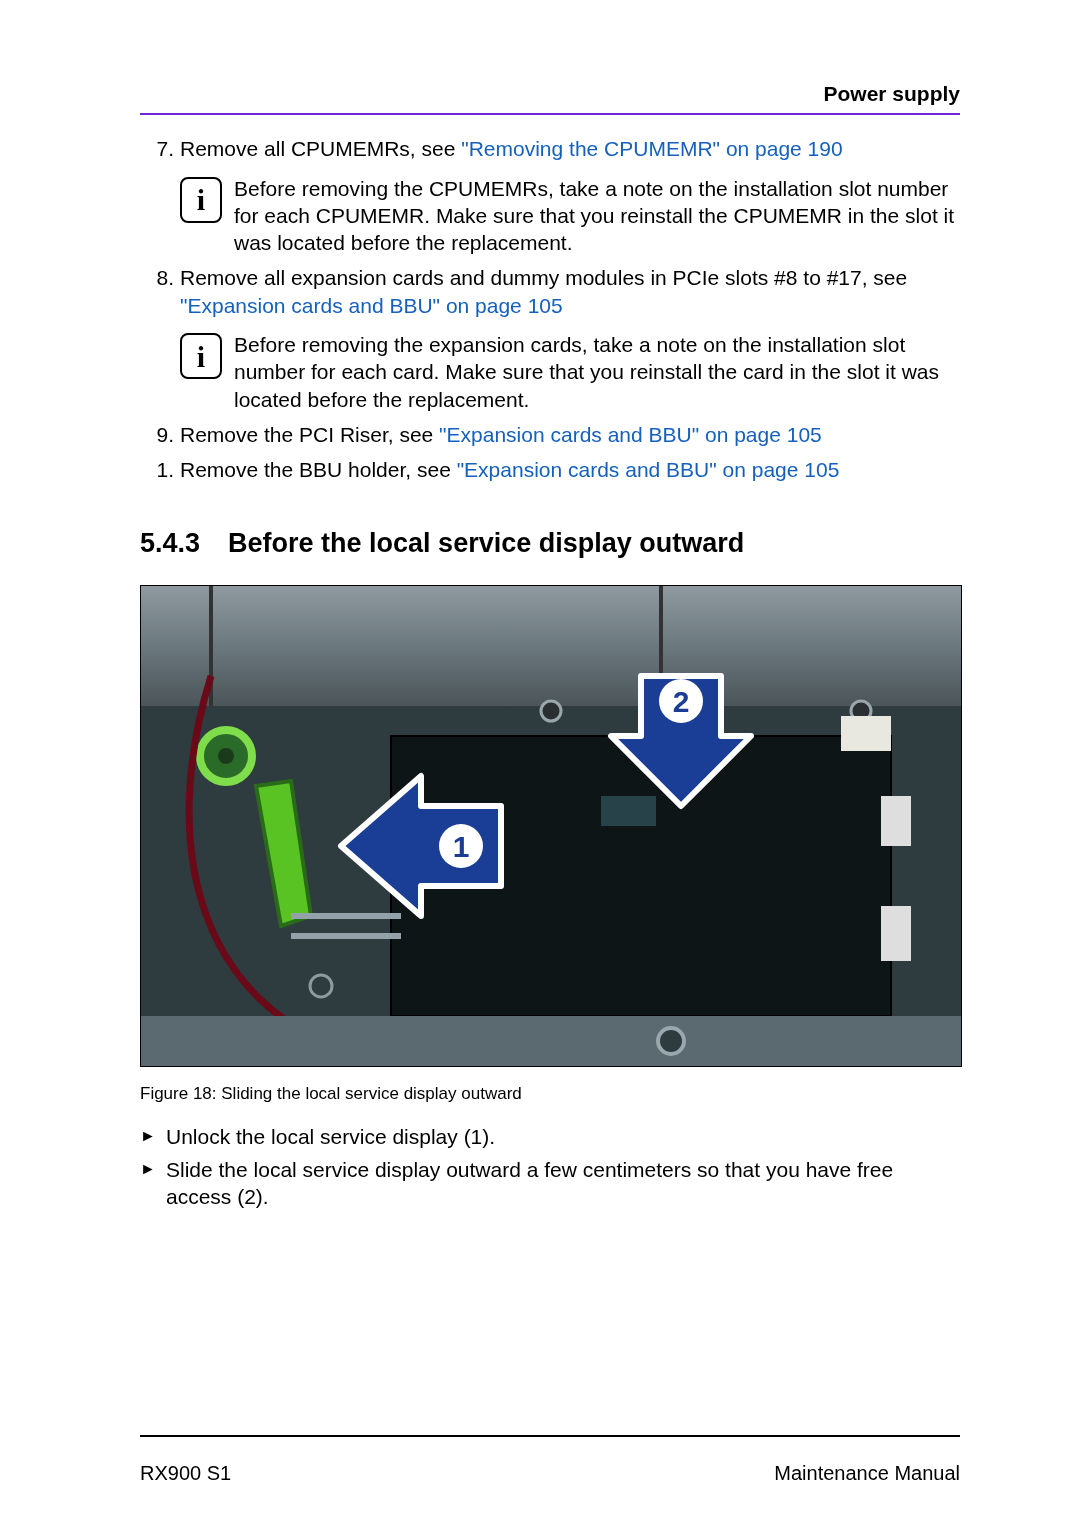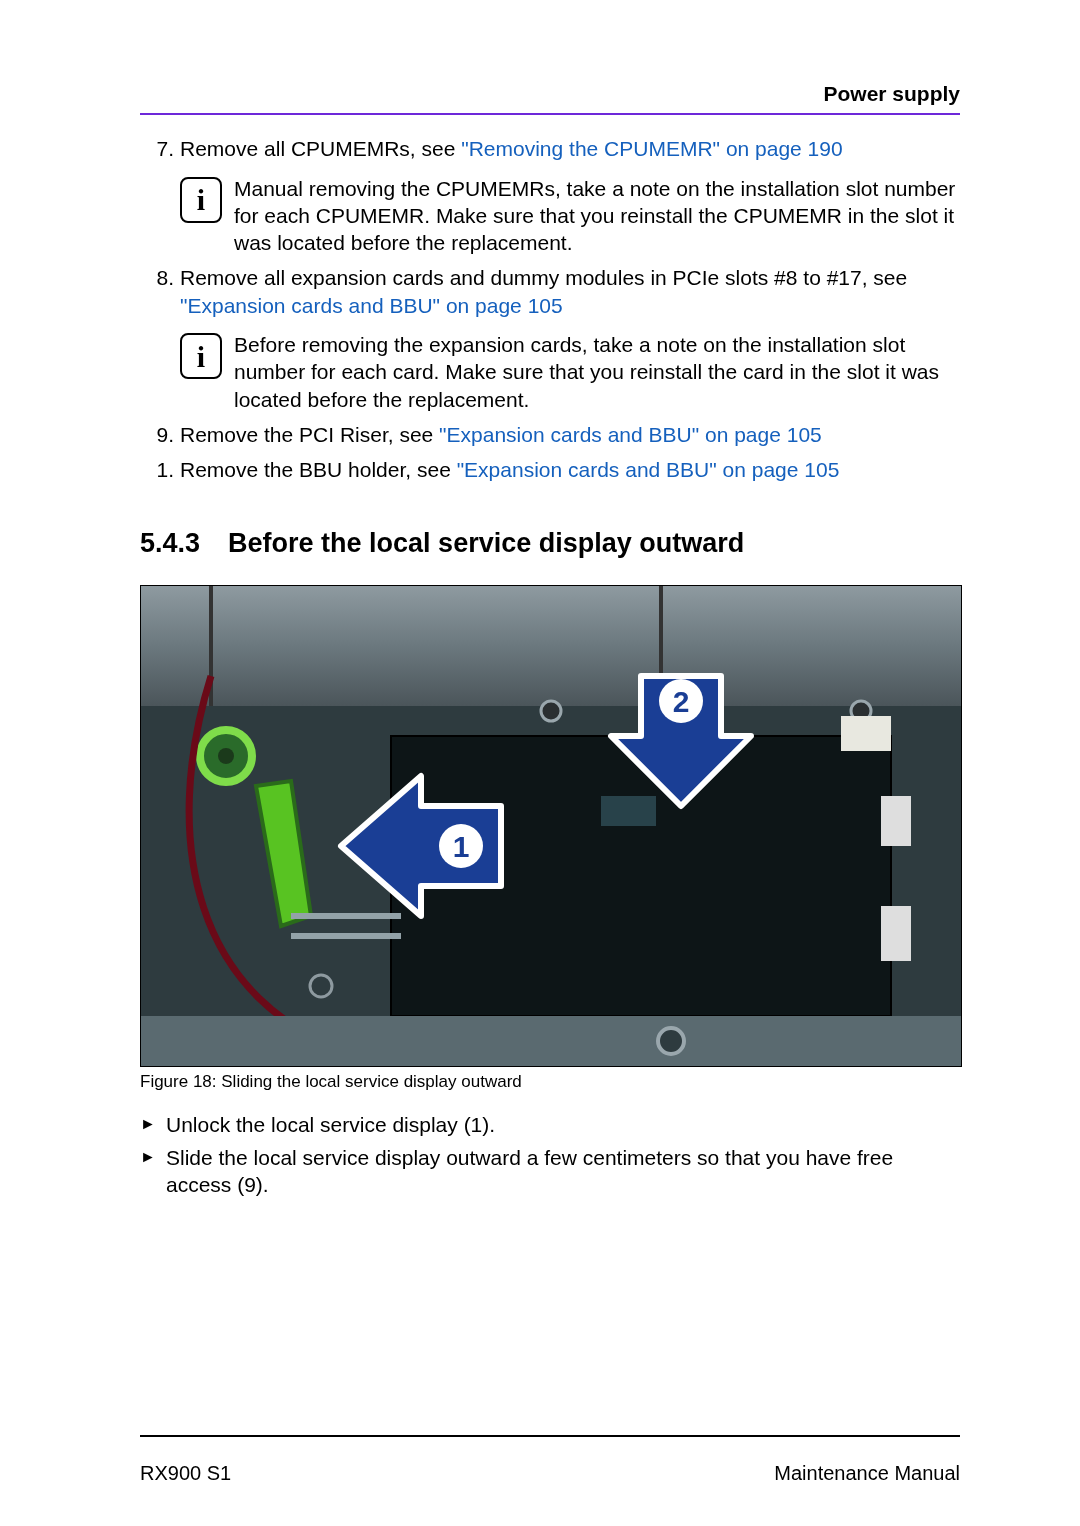--- a/index.html
+++ b/index.html
@@ -90,21 +90,21 @@
     width: 100%;
   }
   .figure svg {
     display: block;
     width: 100%;
     height: auto;
     border: 1px solid #000;
   }
   .fig-caption {
     font-size: 17px;
-    margin-top: 4px;
+    margin-top: 16px;
     margin-bottom: 18px;
   }
 
   ul.actions {
     list-style: none;
     padding: 0;
     margin: 0;
   }
   ul.actions > li {
     display: flex;
@@ -144,21 +144,21 @@
   <ol class="steps">
     <li>
       <span class="num">7.</span>
       <span class="body">
         <span>Remove all CPUMEMRs, see </span><span class="link">"Removing the CPUMEMR" on page 190</span>
       </span>
     </li>
   </ol>
   <div class="info-box">
     <div class="info-icon">i</div>
-    <div class="info-text">Manual removing the CPUMEMRs, take a note on the installation slot number for each CPUMEMR. Make sure that you reinstall the CPUMEMR in the slot it was located before the replacement.</div>
+    <div class="info-text">Before removing the CPUMEMRs, take a note on the installation slot number for each CPUMEMR. Make sure that you reinstall the CPUMEMR in the slot it was located before the replacement.</div>
   </div>
 
   <ol class="steps">
     <li>
       <span class="num">8.</span>
       <span class="body">
         <span>Remove all expansion cards and dummy modules in PCIe slots #8 to #17, see </span><span class="link">"Expansion cards and BBU" on page 105</span>
       </span>
     </li>
   </ol>
@@ -242,21 +242,21 @@
     <div class="fig-caption">Figure 18: Sliding the local service display outward</div>
   </div>
 
   <ul class="actions">
     <li>
       <span class="marker">►</span>
       <span class="atext">Unlock the local service display (1).</span>
     </li>
     <li>
       <span class="marker">►</span>
-      <span class="atext">Slide the local service display outward a few centimeters so that you have free access (9).</span>
+      <span class="atext">Slide the local service display outward a few centimeters so that you have free access (2).</span>
     </li>
   </ul>
 
   <div class="footer">
     <div class="left">RX900 S1</div>
     <div class="center">Maintenance Manual</div>
   </div>
 
 </div>
 

